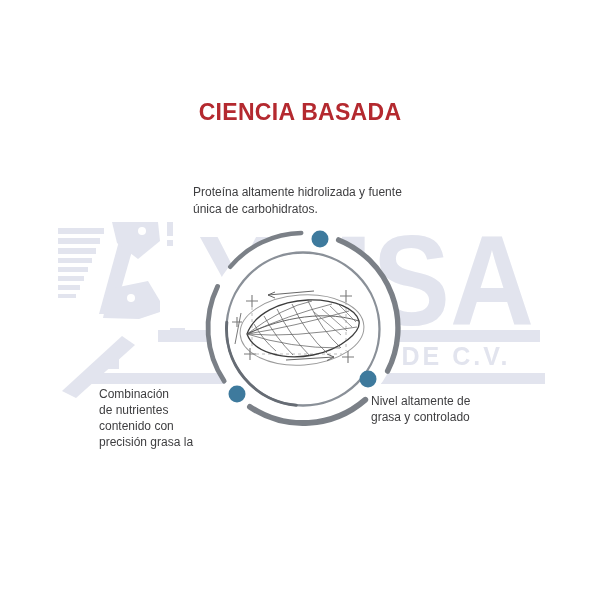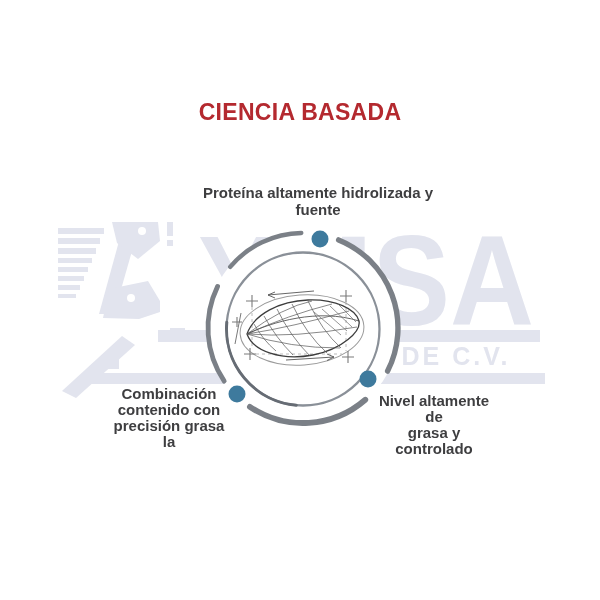--- a/index.html
+++ b/index.html
@@ -15,26 +15,24 @@
     position:absolute; top:98px; left:0; width:600px;
     text-align:center;
     color:#b4292f;
     font-weight:bold;
     font-size:23px; line-height:28px;
     letter-spacing:0.3px;
   }
   .callout {
     position:absolute;
     color:#3e3e40;
-    font-size:15px;
-    text-align:center;
-    font-weight:bold;
+    font-size:12px;
   }
   .callout-top   { left:193px; width:250px; top:184px; line-height:17px; }
-  .callout-bl    { left:109px;  width:120px; top:386px; line-height:16px; }
+  .callout-bl    { left:99px;  width:120px; top:386px; line-height:16px; }
   .callout-br    { left:371px; width:126px; top:393px; line-height:16px; }
   .ln { display:block; }
   .wm-text { font-family:"Liberation Sans", sans-serif; font-weight:bold; }
 </style>
 </head>
 <body>
 
 <div class="canvas">
 
   <svg class="layer" viewBox="0 0 600 600" aria-hidden="true">
@@ -132,24 +130,26 @@
       <circle cx="368" cy="379" r="8.5" fill="#3e7a9d"></circle>
     </g>
   </svg>
 
   <div class="title">
     <span class="ln">CIENCIA BASADA</span>
   </div>
 
   <div class="callout callout-top">
     <span class="ln">Proteína altamente hidrolizada y fuente</span>
+    <span class="ln">única de carbohidratos.</span>
   </div>
 
   <div class="callout callout-bl">
     <span class="ln">Combinación</span>
+    <span class="ln">de nutrientes</span>
     <span class="ln">contenido con</span>
     <span class="ln">precisión grasa la</span>
   </div>
 
   <div class="callout callout-br">
     <span class="ln">Nivel altamente de</span>
     <span class="ln">grasa y controlado</span>
   </div>
 
 </div>

